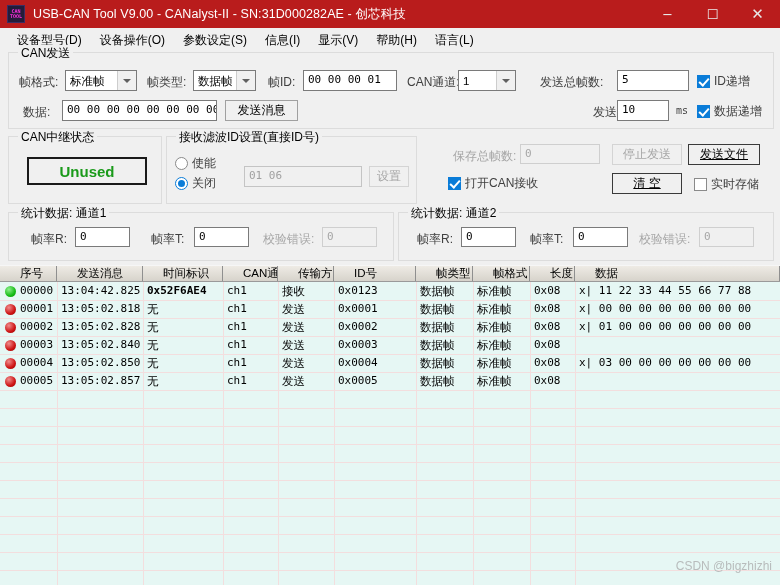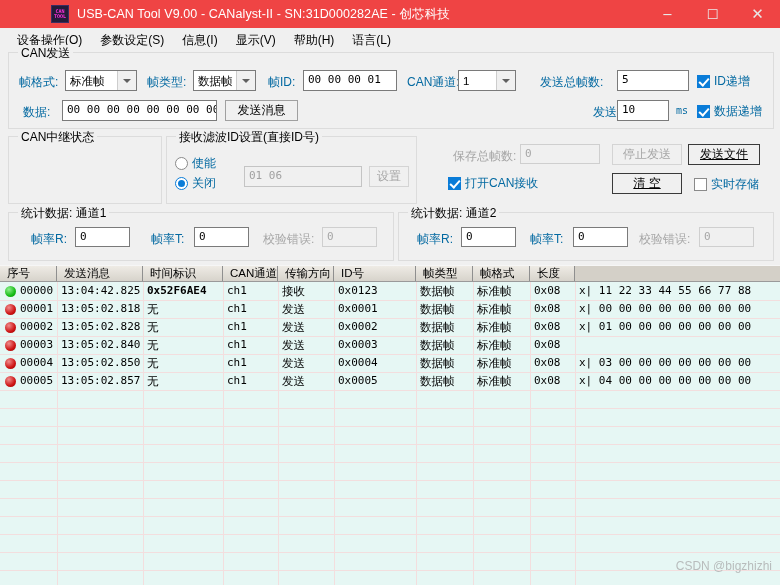--- a/index.html
+++ b/index.html
@@ -7,22 +7,22 @@
     width:780px;height:585px;overflow:hidden;
     background:#f0f0f0;
     font-family:"Liberation Sans","DejaVu Sans",sans-serif;
     font-size:12px;color:#000;
     -webkit-font-smoothing:none;
   }
   .app{position:relative;width:780px;height:585px;}
 
   
   .titlebar{
-    height:28px;background:#ef4444;color:#fff;
-    display:flex;align-items:center;padding-left:44px;
+    height:28px;background:#b91c1c;color:#fff;
+    display:flex;align-items:center;
   }
   .app-icon{
     width:16px;height:16px;margin-left:7px;margin-right:8px;
     background:#241c3a;border:1px solid #3b2d62;
     display:flex;flex-direction:column;justify-content:center;align-items:center;
     font-size:5px;line-height:5px;font-weight:bold;color:#ff2fe0;
     font-family:"DejaVu Sans Mono",monospace;flex:0 0 auto;
   }
   .title-text{font-size:12.5px;letter-spacing:.1px;white-space:nowrap;}
   .win-btns{margin-left:auto;display:flex;height:28px;}
@@ -43,21 +43,21 @@
 
   
   .gb{
     position:absolute;border:1px solid #dcdcdc;background:#f0f0f0;
   }
   .gb > .gb-title{
     position:absolute;top:-8px;left:9px;background:#f0f0f0;
     padding:0 3px;font-size:12px;color:#000;white-space:nowrap;
   }
 
-  .lbl{font-size:12px;color:#0369a1;white-space:nowrap;}
+  .lbl{font-size:12px;color:#404040;white-space:nowrap;}
   .lbl.dis{color:#a6a6a6;}
 
   .tbox{
     box-sizing:border-box;background:#fff;border:1px solid #7a7a7a;
     font-family:"DejaVu Sans Mono",monospace;font-size:11px;color:#000;
     padding:2px 4px;line-height:14px;white-space:nowrap;overflow:hidden;
   }
   .tbox.dis{background:#f0f0f0;border-color:#cfcfcf;color:#a6a6a6;}
   .tbox.phold{color:#a0a0a0;border-color:#c4c4c4;background:#f0f0f0;}
 
@@ -121,21 +121,21 @@
     position:absolute;left:0;top:265px;width:780px;height:320px;
     background:#e6f7f4;overflow:hidden;
   }
   .thead{
     height:17px;display:flex;background:#d4d0c8;
     border-top:1px solid #f6f6f6;border-bottom:1px solid #9a9a9a;
     box-sizing:border-box;
   }
   .th{
     box-sizing:border-box;border-right:1px solid #8f8f8f;
-    font-size:11.5px;color:#000;line-height:15px;padding-left:7px;
+    font-size:11.5px;color:#000;line-height:15px;padding-left:20px;
     overflow:hidden;white-space:nowrap;
     background:linear-gradient(#eeebe5,#d7d3cb);
   }
   .grid{position:absolute;left:0;top:17px;right:0;bottom:0;}
   .gv{position:absolute;top:0;bottom:0;width:1px;background:#f3dede;}
   .gh{position:absolute;left:0;right:0;height:1px;background:#f3dede;}
   .row{
     position:absolute;left:0;right:0;height:18px;display:flex;
     align-items:center;
   }
@@ -168,20 +168,21 @@
     </div>
     <div class="title-text">USB-CAN Tool V9.00 - CANalyst-II - SN:31D000282AE - 创芯科技</div>
     <div class="win-btns">
       <div class="win-btn">─</div>
       <div class="win-btn">☐</div>
       <div class="win-btn close-btn">✕</div>
     </div>
   </div>
 
   <div class="menubar">
+    <div class="menu-item">设备型号(D)</div>
     <div class="menu-item">设备操作(O)</div>
     <div class="menu-item">参数设定(S)</div>
     <div class="menu-item">信息(I)</div>
     <div class="menu-item">显示(V)</div>
     <div class="menu-item">帮助(H)</div>
     <div class="menu-item">语言(L)</div>
   </div>
 
   <div class="gb" style="left:8px;top:52px;width:764px;height:75px;">
     <div class="gb-title">CAN发送</div>
@@ -230,20 +231,21 @@
     <div class="lbl" style="position:absolute;left:667px;top:52px;font-family:'DejaVu Sans Mono',monospace;font-size:10px;">ms</div>
 
     <div class="chk" style="position:absolute;left:688px;top:50px;">
       <span class="box on"></span>
       <span class="lbl">数据递增</span>
     </div>
   </div>
 
   <div class="gb" style="left:8px;top:136px;width:152px;height:66px;">
     <div class="gb-title">CAN中继状态</div>
+    <div class="relay-box" style="left:18px;top:20px;width:120px;height:28px;">Unused</div>
   </div>
 
   <div class="gb" style="left:166px;top:136px;width:249px;height:66px;">
     <div class="gb-title">接收滤波ID设置(直接ID号)</div>
 
     <div class="rad" style="position:absolute;left:8px;top:18px;">
       <span class="circ"></span>
       <span class="lbl">使能</span>
     </div>
     <div class="rad" style="position:absolute;left:8px;top:38px;">
@@ -298,20 +300,21 @@
     <div class="thead" id="thead">
         <div class="th" style="width: 57px;">序号</div>
         <div class="th" style="width: 86px;">发送消息</div>
         <div class="th" style="width: 80px;">时间标识</div>
         <div class="th" style="width: 55px;">CAN通道</div>
         <div class="th" style="width: 56px;">传输方向</div>
         <div class="th" style="width: 82px;">ID号</div>
         <div class="th" style="width: 57px;">帧类型</div>
         <div class="th" style="width: 57px;">帧格式</div>
         <div class="th" style="width: 45px;">长度</div>
+        <div class="th" style="width: 205px;">数据</div>
       </div>
     <div class="grid" id="grid">
         <div class="gh" style="top: 18px;"></div>
         <div class="gh" style="top: 36px;"></div>
         <div class="gh" style="top: 54px;"></div>
         <div class="gh" style="top: 72px;"></div>
         <div class="gh" style="top: 90px;"></div>
         <div class="gh" style="top: 108px;"></div>
         <div class="gh" style="top: 126px;"></div>
         <div class="gh" style="top: 144px;"></div>
@@ -412,19 +415,18 @@
             <span>00005</span>
           </div>
           <div class="cell" style="position: absolute; left: 57px; width: 86px;">13:05:02.857</div>
           <div class="cell cjk" style="position: absolute; left: 143px; width: 80px;">无</div>
           <div class="cell" style="position: absolute; left: 223px; width: 55px;">ch1</div>
           <div class="cell cjk" style="position: absolute; left: 278px; width: 56px;">发送</div>
           <div class="cell" style="position: absolute; left: 334px; width: 82px;">0x0005</div>
           <div class="cell cjk" style="position: absolute; left: 416px; width: 57px;">数据帧</div>
           <div class="cell cjk" style="position: absolute; left: 473px; width: 57px;">标准帧</div>
           <div class="cell" style="position: absolute; left: 530px; width: 45px;">0x08</div>
-          <div class="cell" style="position: absolute; left: 575px; width: 205px;">x| 04 00 00 00 00 00 00 00</div>
         </div>
       </div>
   </div>
 
   <div class="watermark">CSDN @bigzhizhi</div>
 </div>
 
 </body></html>

